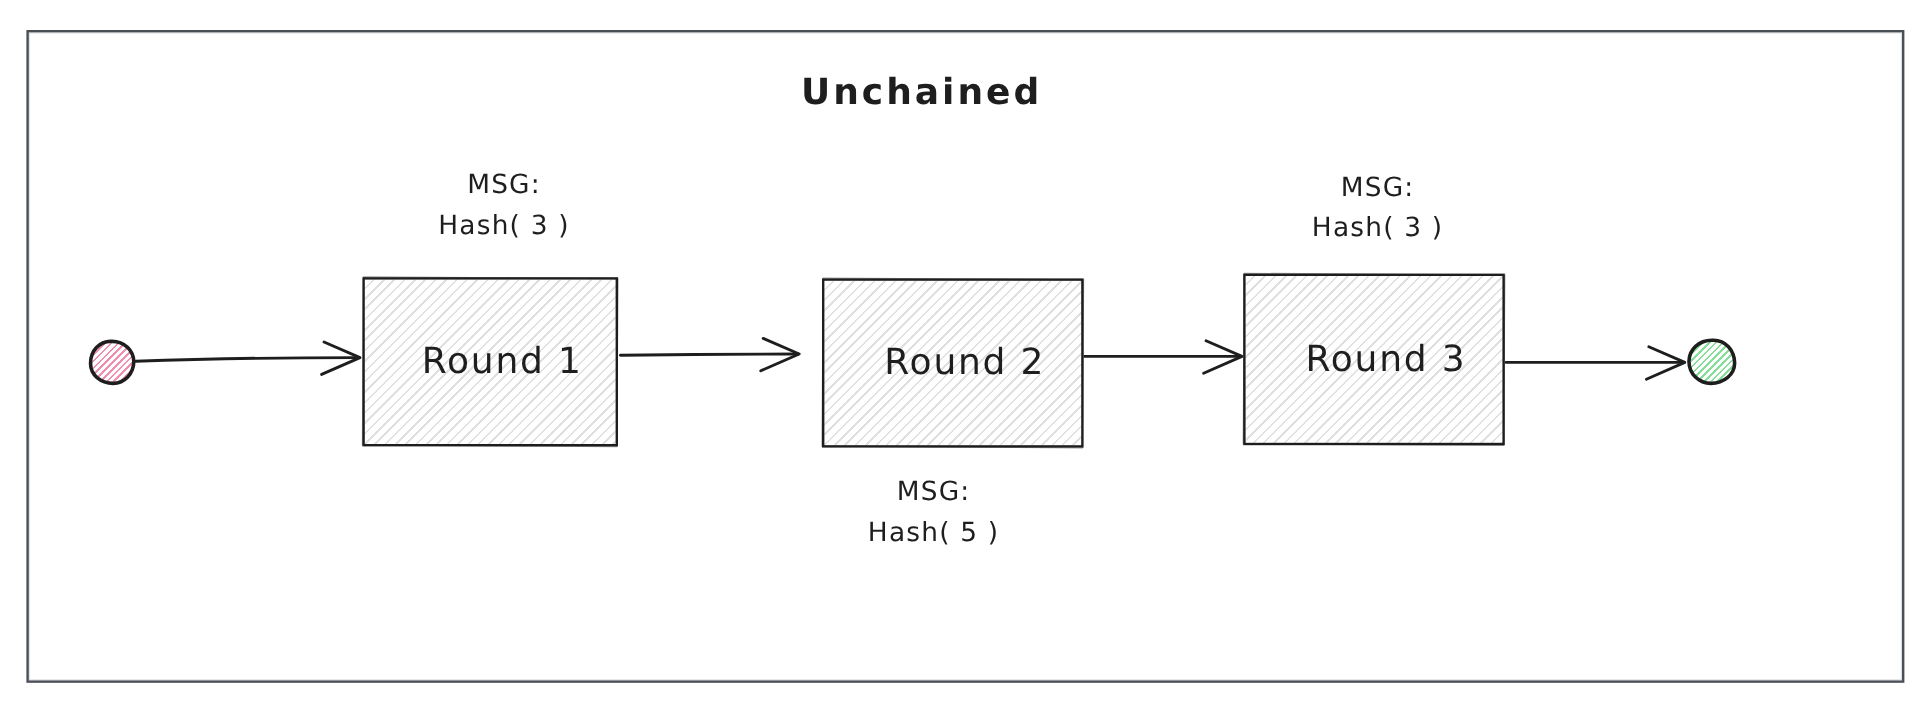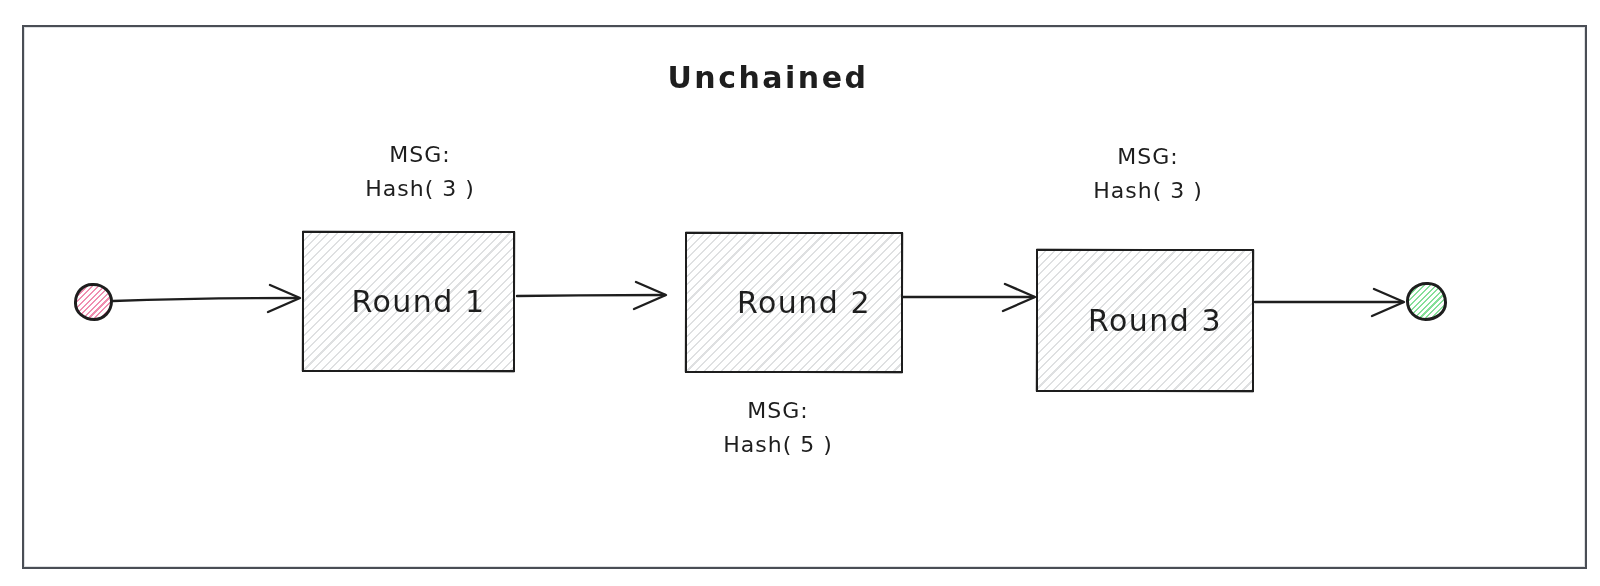--- a/index.html
+++ b/index.html
@@ -33,21 +33,21 @@
   }
   .node::before{
     content:"";position:absolute;inset:-2px;border:1.4px solid rgba(30,30,30,0.45);
     transform:rotate(0.4deg);pointer-events:none;
   }
   .node .node-label{
     font-size:30px;letter-spacing:1.5px;white-space:nowrap;margin-left:20px;
   }
   #node-1{left:302px;top:231px;width:213px;height:141px;}
   #node-2{left:685px;top:232px;width:218px;height:141px;}
-  #node-3{left:1036px;top:249px;width:218px;height:143px;}
+  #node-3{left:1036px;top:228px;width:218px;height:143px;}
   .annotation{
     position:absolute;transform:translateX(-50%);text-align:center;
     font-size:22px;line-height:34px;letter-spacing:1px;white-space:nowrap;
   }
   #ann-1{left:420px;top:138px;}
   #ann-2{left:778px;top:394px;}
   #ann-3{left:1148px;top:140px;}
   .terminal{
     position:absolute;border:3px solid var(--ink);background-color:#fff;
   }

